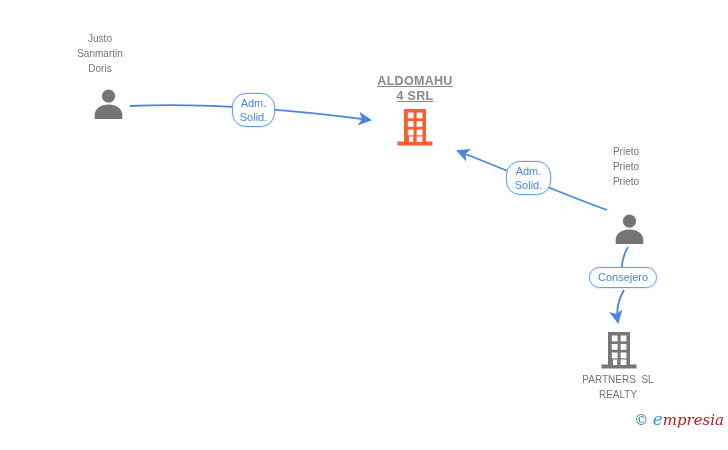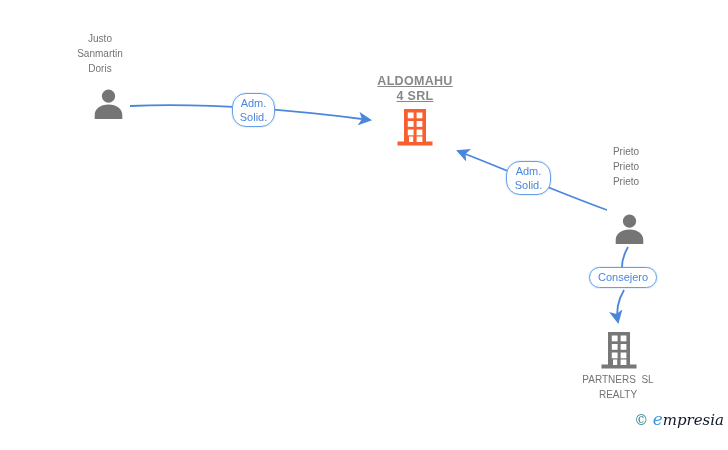--- a/index.html
+++ b/index.html
@@ -50,21 +50,21 @@
     position: absolute;
     right: 4px;
     bottom: 3px;
     font-family: "DejaVu Serif", serif;
     font-style: italic;
     font-size: 15px;
     white-space: pre;
   }
   .copyright .c-symbol { color: #2e7d8c; font-size: 14px; }
   .copyright .c-initial { color: #3598d4; font-size: 17px; }
-  .copyright .c-rest { color: #0f172a; }
+  .copyright .c-rest { color: #b91c1c; }
 </style>
 </head>
 <body>
 
 <div class="canvas">
 
   <svg class="edges-layer" width="728" height="450" viewBox="0 0 728 450">
     <defs>
       <marker id="arrowhead" viewBox="0 0 10 10" refX="8.5" refY="5" markerWidth="7.5" markerHeight="7.5" orient="auto-start-reverse">
         <path d="M0,0 L10,5 L0,10 L2.5,5 z" fill="#4a87dc"></path>

